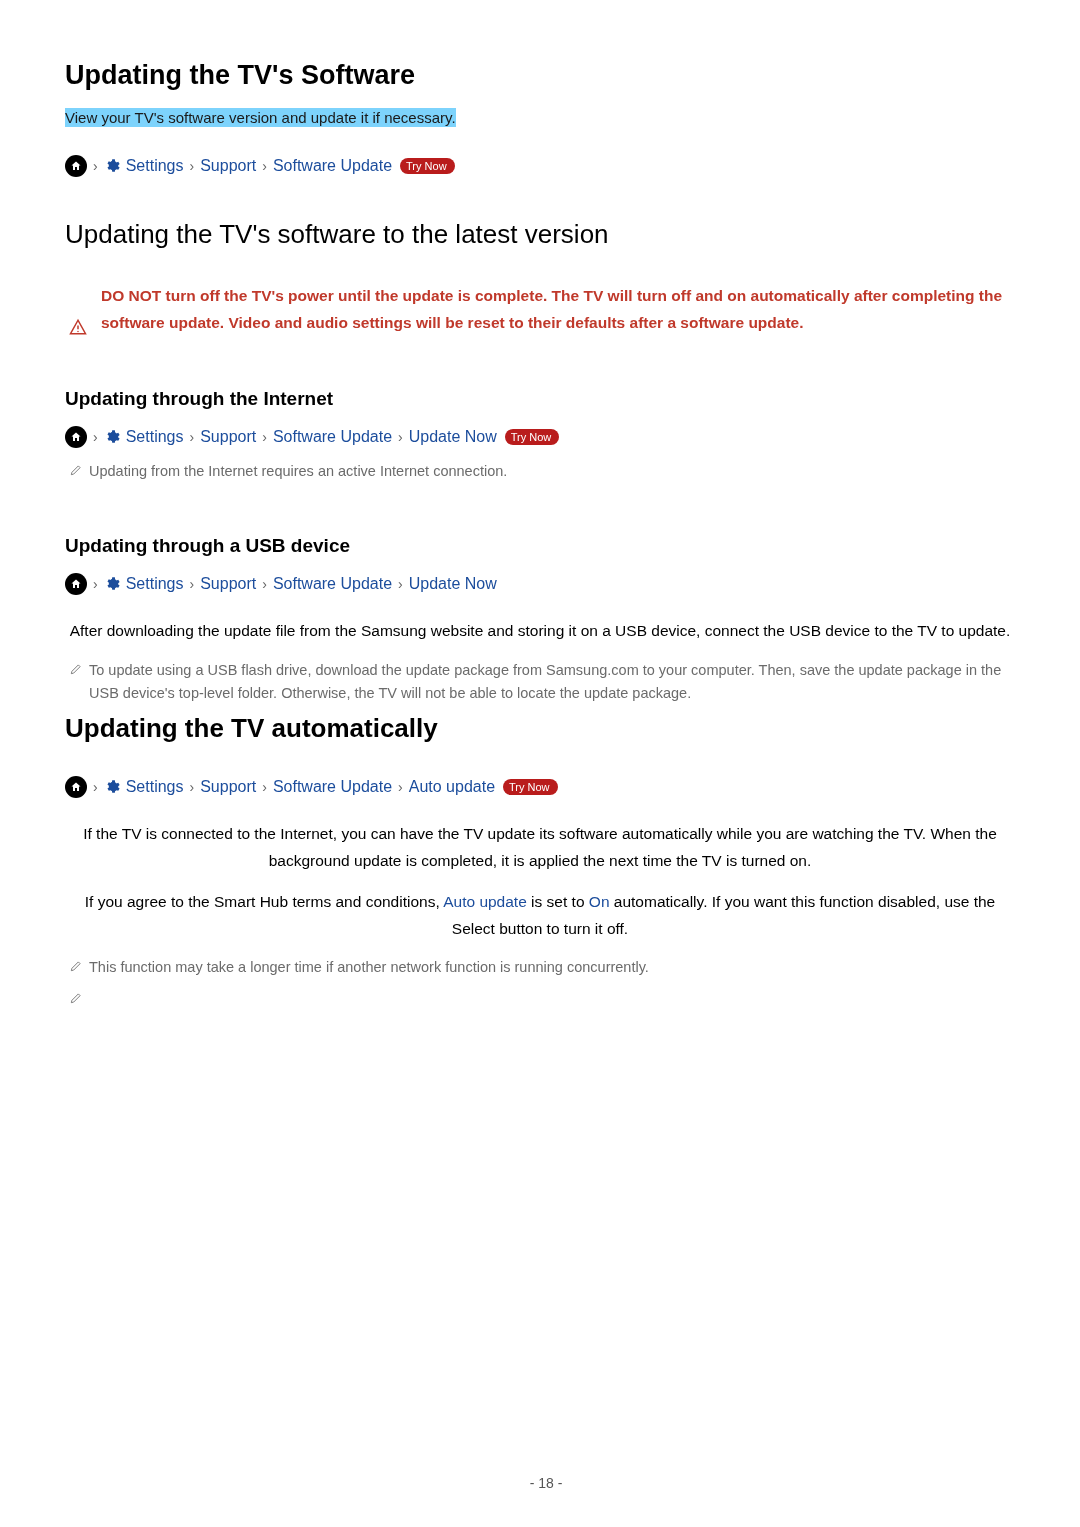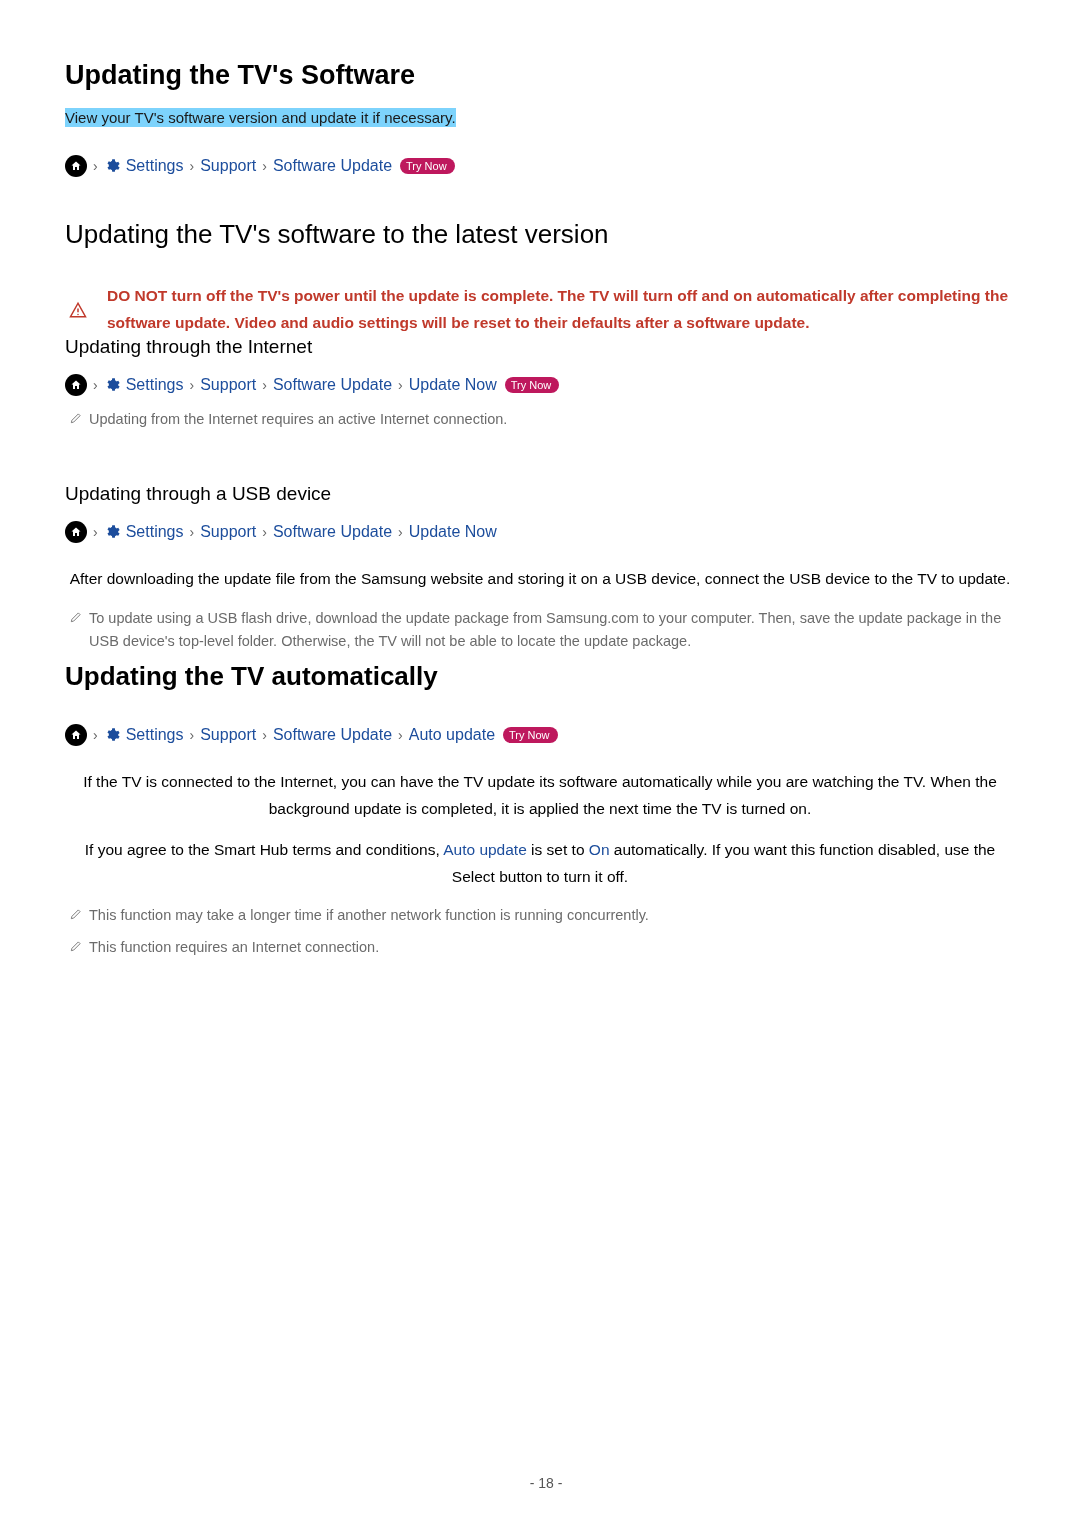--- a/index.html
+++ b/index.html
@@ -72,61 +72,62 @@
       color: #666;
       font-size: 14px;
     }
     .breadcrumb-link {
       color: #1c4d9c;
       font-size: 16px;
     }
     .try-now-badge {
       display: inline-flex;
       align-items: center;
-      background: #be185d;
+      background: #b91c1c;
       color: #fff;
       font-size: 11px;
       padding: 2px 8px 2px 6px;
       border-radius: 9px;
       margin-left: 2px;
     }
     .section-heading {
       font-size: 26px;
       font-weight: normal;
       color: #000;
       margin-bottom: 32px;
     }
     .section-heading.spaced-top {
       font-weight: bold;
     }
     .warning-block {
       display: flex;
-      align-items: center;
-      gap: 20px;
+      align-items: flex-end;
+      gap: 14px;
+      margin-bottom: 52px;
       padding-left: 4px;
     }
     .warning-icon {
       flex-shrink: 0;
       width: 18px;
       height: 18px;
       margin-top: 2px;
     }
     .warning-icon svg {
       width: 18px;
       height: 18px;
     }
     .warning-text {
       color: #c0392b;
       font-size: 15.5px;
       font-weight: bold;
       line-height: 1.75;
     }
     .subsection-heading {
       font-size: 19px;
-      font-weight: normal;
+      font-weight: bold;
       color: #000;
       margin-bottom: 16px;
     }
     .note-block {
       display: flex;
       align-items: flex-start;
       gap: 6px;
       margin-bottom: 8px;
       padding-left: 4px;
     }
@@ -326,16 +327,15 @@
   </span>
   <span class="note-text">This function may take a longer time if another network function is running concurrently.</span>
 </div>
 
 <div class="note-block">
   <span class="note-icon">
     <svg viewBox="0 0 24 24">
         <path d="M4 20l4-1 11-11-3-3L5 16l-1 4z" stroke-width="1.5"></path>
       </svg>
   </span>
-  <span class="note-text">This function requires an Internet connection.</span>
 </div>
 
 <div class="page-number">- 18 -</div>
 
 </body></html>

